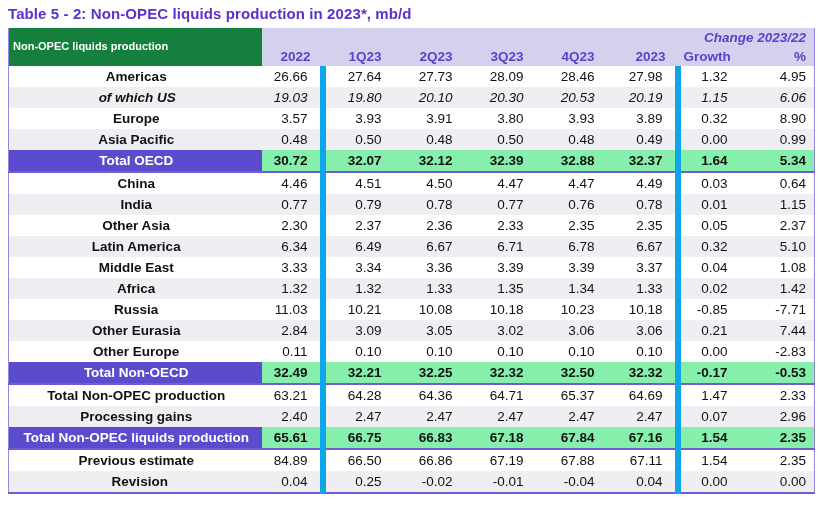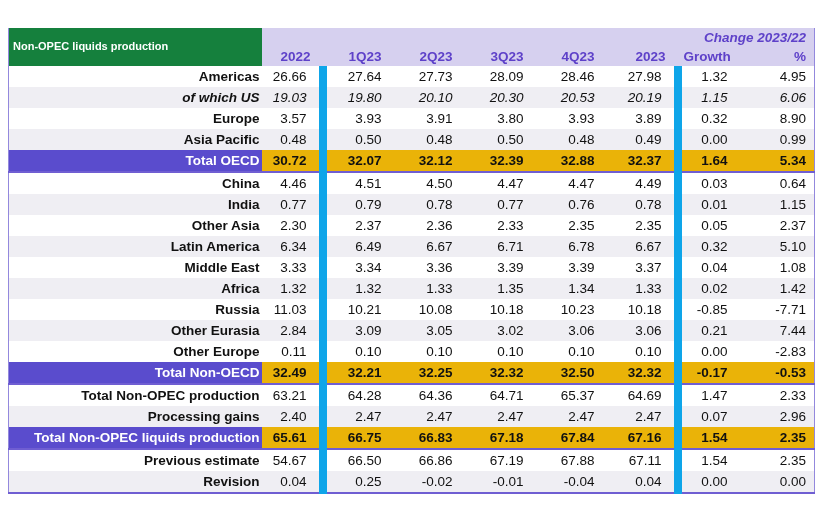--- a/index.html
+++ b/index.html
@@ -37,42 +37,43 @@
     background:#15803d;color:#ffffff;text-align:left;
     vertical-align:bottom;padding:0 4px 14px 4px;font-size:11px;
   }
   th.change{font-style:italic;text-align:right;padding-right:8px;height:18px;}
   th.spacer{height:18px;}
   thead tr.colrow th{height:20px;}
   th.growth-hdr{text-align:left;padding:0 0 0 6px;}
   th.pct-hdr{padding-right:8px;}
   
   td.label{
-    text-align:right;font-weight:bold;padding:0 2px 0 4px;
+    text-align:center;font-weight:bold;padding:0 2px 0 4px;
   }
   td.sub-label{font-style:italic;padding-left:6px;}
   tr.stripe td{background:#efeef3;}
-  tr.total td{background:#eab308;font-weight:bold;}
+  tr.total td{background:#86efac;font-weight:bold;}
   tr.total td.label{background:#5a4ccd;color:#ffffff;}
   tr.sep td{border-bottom:2px solid #6f5ed2;}
   tr:last-child td{border-bottom:2px solid #6f5ed2;padding-left:11px;}
   td.sub{font-style:italic;}
   
-  td.vline,th.vline-b{border-right:8px solid #0ea5e9;}
+  td.vline,th.vline-b{border-right:6px solid #0ea5e9;}
   td.pct{padding-right:8px;}
   td.growth{padding-right:16px;}
   .note{
     position:absolute;left:8px;top:501px;
     font-size:12.5px;font-style:italic;color:#111111;white-space:nowrap;
   }
 </style>
 </head>
 <body>
 
 <div class="page">
+  <div class="title">Table 5 - 2: Non-OPEC liquids production in 2023*, mb/d</div>
 
   <table>
     <colgroup>
       <col class="c0">
         <col class="c1">
         <col class="cq">
         <col class="cq">
         <col class="cq">
         <col class="cq">
         <col class="cq">
@@ -290,21 +291,21 @@
           <td>66.75</td>
           <td>66.83</td>
           <td>67.18</td>
           <td>67.84</td>
           <td class="vline">67.16</td>
           <td class="growth">1.54</td>
           <td class="pct">2.35</td>
         </tr>
         <tr>
           <td class="label">Previous estimate</td>
-          <td class="vline">54.67</td>
+          <td class="vline">84.89</td>
           <td>66.50</td>
           <td>66.86</td>
           <td>67.19</td>
           <td>67.88</td>
           <td class="vline">67.11</td>
           <td class="growth">1.54</td>
           <td class="pct">2.35</td>
         </tr>
         <tr class="stripe">
           <td class="label">Revision</td>

